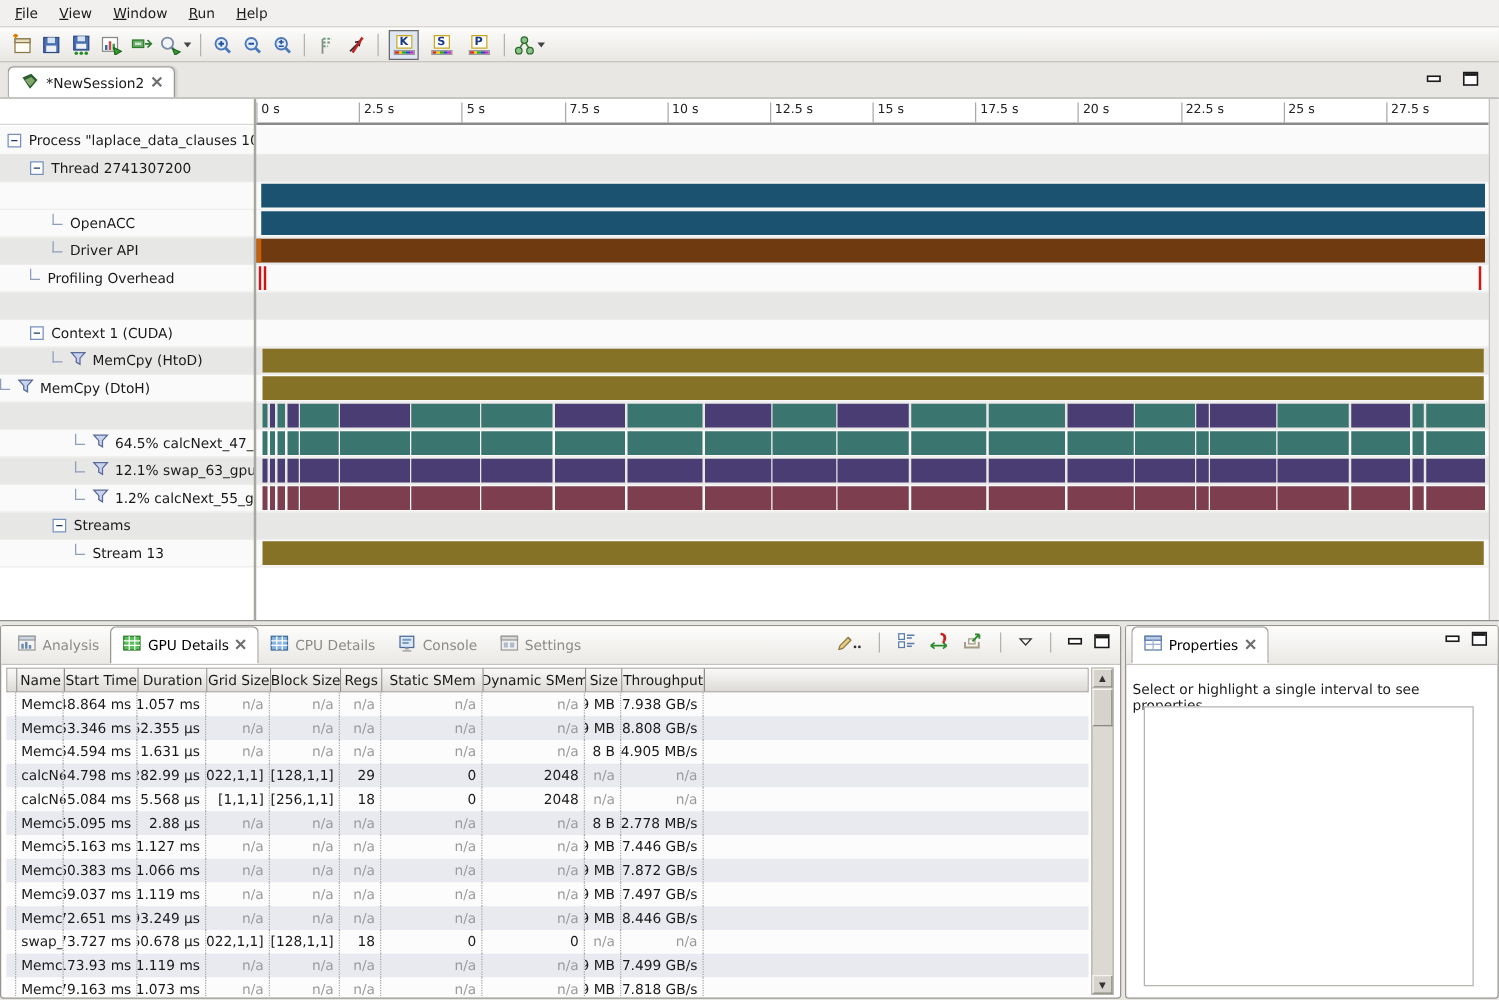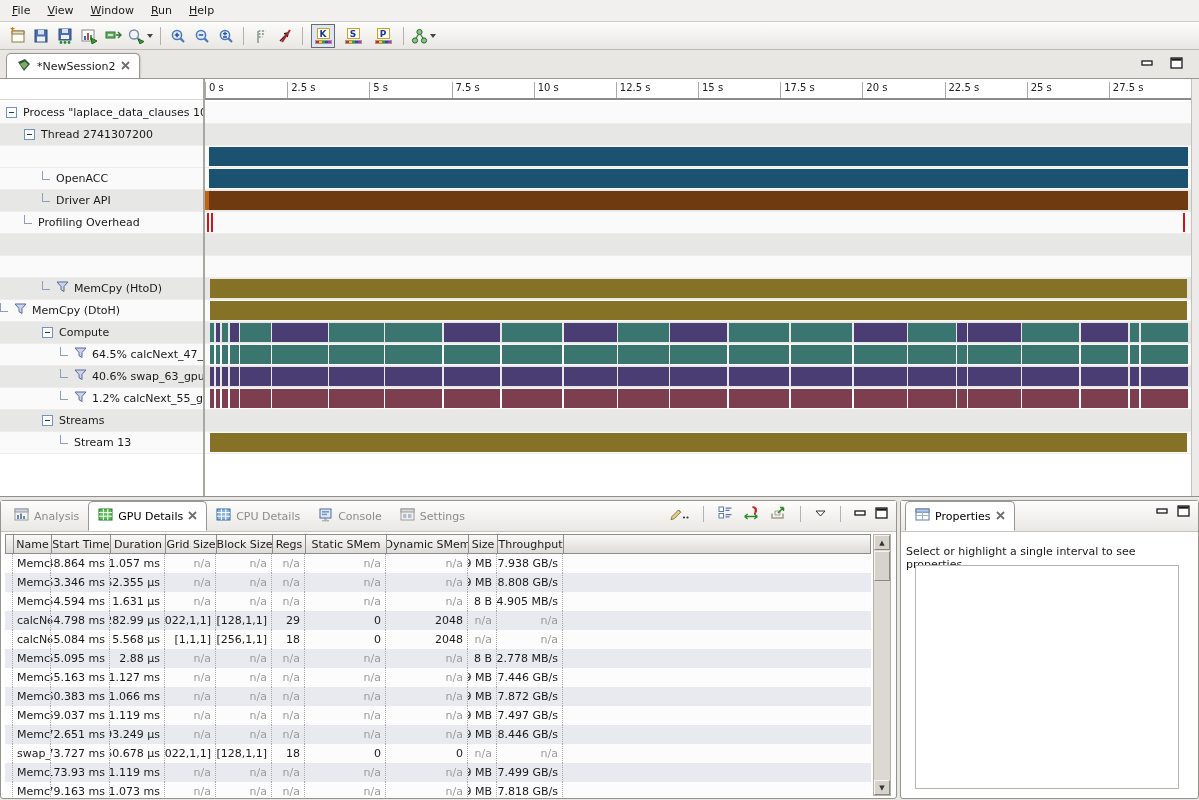--- a/index.html
+++ b/index.html
@@ -314,20 +314,24 @@
           <div class="track">
             <div class="tick" style="left: 0.25%; background: rgb(207, 21, 21);"></div>
             <div class="tick" style="left: 0.6%; background: rgb(207, 21, 21);"></div>
             <div class="tick" style="left: 99.2%; background: rgb(207, 21, 21);"></div>
           </div>
         </div>
         <div class="trow shaded">
           <div class="track"></div>
         </div>
         <div class="trow plain">
+          <div class="tlabel" style="padding-left: 24px;">
+            <div class="minusbox"></div>
+            <span>Context 1 (CUDA)</span>
+          </div>
           <div class="track"></div>
         </div>
         <div class="trow shaded">
           <div class="tlabel" style="padding-left: 42px;">
             <div class="branch"></div>
             <span class="funnel"><svg width="13" height="12">
                 <path d="M1 1 h11 l-4 4.5 v5 l-3 -1.8 v-3.2 z" fill="#c9d4ec" stroke="#5a6a9a"></path>
               </svg></span>
             <span>MemCpy (HtoD)</span>
           </div>
@@ -341,24 +345,20 @@
             <span class="funnel"><svg width="13" height="12">
                 <path d="M1 1 h11 l-4 4.5 v5 l-3 -1.8 v-3.2 z" fill="#c9d4ec" stroke="#5a6a9a"></path>
               </svg></span>
             <span>MemCpy (DtoH)</span>
           </div>
           <div class="track">
             <div class="bar" style="left: 0.5%; width: 99.1%; background: rgb(133, 114, 38);"></div>
           </div>
         </div>
         <div class="trow shaded">
-          <div class="tlabel" style="padding-left: 42px;">
-            <div class="minusbox"></div>
-            <span>Compute</span>
-          </div>
           <div class="track">
             <div class="bar" style="left: 0.5%; width: calc(0.6% - 1.5px); background: rgb(58, 118, 111);"></div>
             <div class="bar" style="left: 1.1%; width: calc(0.6% - 1.5px); background: rgb(73, 61, 115);"></div>
             <div class="bar" style="left: 1.7%; width: calc(0.8% - 1.5px); background: rgb(58, 118, 111);"></div>
             <div class="bar" style="left: 2.5%; width: calc(1.1% - 1.5px); background: rgb(73, 61, 115);"></div>
             <div class="bar" style="left: 3.6%; width: calc(3.2% - 1.5px); background: rgb(58, 118, 111);"></div>
             <div class="bar" style="left: 6.8%; width: calc(5.8% - 1.5px); background: rgb(73, 61, 115);"></div>
             <div class="bar" style="left: 12.6%; width: calc(5.7% - 1.5px); background: rgb(58, 118, 111);"></div>
             <div class="bar" style="left: 18.3%; width: calc(5.9% - 1.5px); background: rgb(58, 118, 111);"></div>
             <div class="bar" style="left: 24.2%; width: calc(5.9% - 1.5px); background: rgb(73, 61, 115);"></div>
@@ -411,21 +411,21 @@
             <div class="bar" style="left: 93.8%; width: calc(1.1% - 1.5px); background: rgb(58, 118, 111);"></div>
             <div class="bar" style="left: 94.9%; width: calc(4.9% - 1.5px); background: rgb(58, 118, 111);"></div>
           </div>
         </div>
         <div class="trow shaded">
           <div class="tlabel" style="padding-left: 60px;">
             <div class="branch"></div>
             <span class="funnel"><svg width="13" height="12">
                 <path d="M1 1 h11 l-4 4.5 v5 l-3 -1.8 v-3.2 z" fill="#c9d4ec" stroke="#5a6a9a"></path>
               </svg></span>
-            <span>40.6% swap_63_gpu</span>
+            <span>12.1% swap_63_gpu</span>
           </div>
           <div class="track">
             <div class="bar" style="left: 0.5%; width: calc(0.6% - 1.5px); background: rgb(73, 61, 115);"></div>
             <div class="bar" style="left: 1.1%; width: calc(0.6% - 1.5px); background: rgb(73, 61, 115);"></div>
             <div class="bar" style="left: 1.7%; width: calc(0.8% - 1.5px); background: rgb(73, 61, 115);"></div>
             <div class="bar" style="left: 2.5%; width: calc(1.1% - 1.5px); background: rgb(73, 61, 115);"></div>
             <div class="bar" style="left: 3.6%; width: calc(3.2% - 1.5px); background: rgb(73, 61, 115);"></div>
             <div class="bar" style="left: 6.8%; width: calc(5.8% - 1.5px); background: rgb(73, 61, 115);"></div>
             <div class="bar" style="left: 12.6%; width: calc(5.7% - 1.5px); background: rgb(73, 61, 115);"></div>
             <div class="bar" style="left: 18.3%; width: calc(5.9% - 1.5px); background: rgb(73, 61, 115);"></div>

